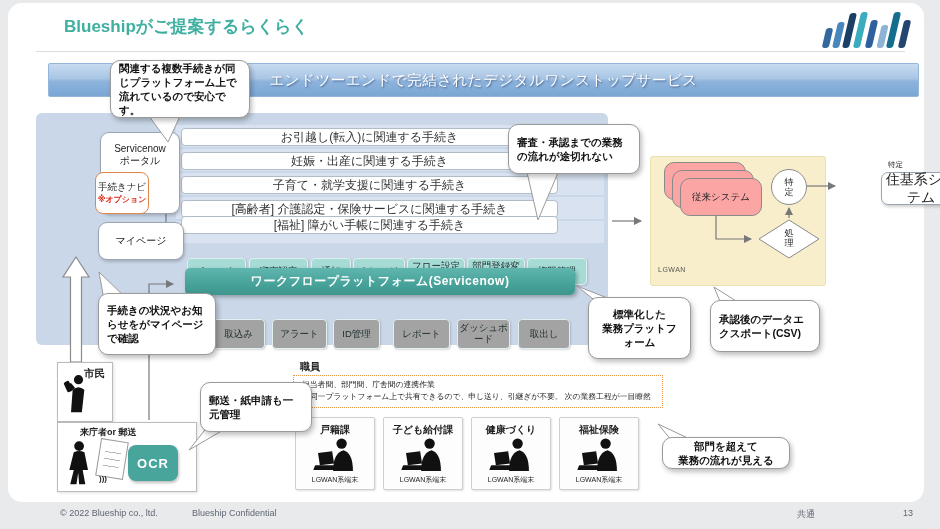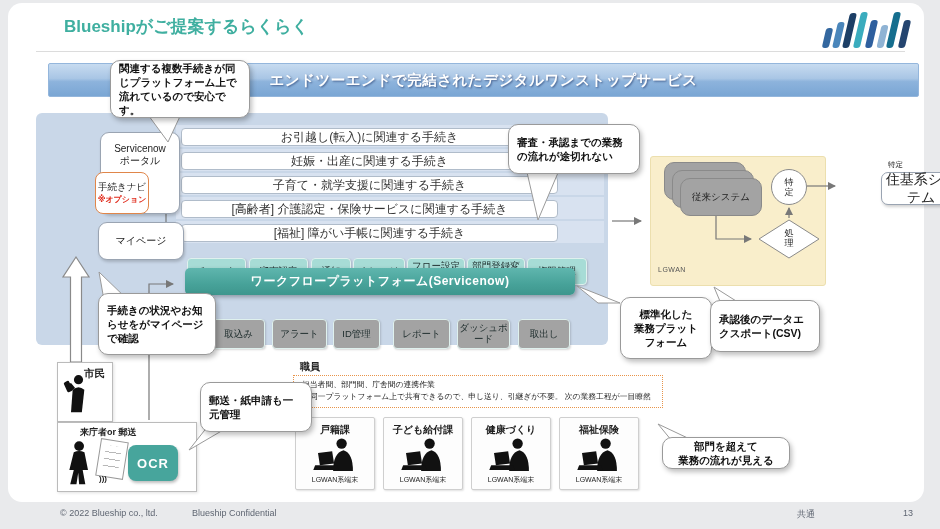--- a/index.html
+++ b/index.html
@@ -10,41 +10,41 @@
   .abs{position:absolute;}
   #slide{left:8px;top:3px;width:916px;height:499px;background:#ffffff;border-radius:14px;z-index:0;}
   #title{left:36px;top:15px;font-size:17px;font-weight:bold;color:#3fafa0;z-index:3;margin-left:28px;}
   #title-rule{left:36px;top:51px;width:869px;height:1px;background:#dcdcdc;z-index:1;}
   #logo{left:824px;top:8px;width:96px;height:40px;display:flex;align-items:flex-end;gap:4px;z-index:3;}
   .lbar{display:inline-block;width:7px;border-radius:3px;transform:skewX(-13deg);}
   #banner{
     left:48px;top:63px;width:869px;height:32px;z-index:2;border:1px solid #94b6dc;border-radius:2px;
     background:linear-gradient(180deg,#c7dbf0 0%,#a9c6e5 45%,#8db3dc 55%,#7aa6d4 100%);
     display:flex;align-items:center;justify-content:center;
-    color:#fff;font-weight:bold;font-size:14.5px;text-shadow:1px 1px 2px rgba(20,40,90,.6);letter-spacing:.5px;
+    color:#fff;font-weight:normal;font-size:14.5px;text-shadow:1px 1px 2px rgba(20,40,90,.6);letter-spacing:.5px;
   }
   #main-panel{left:36px;top:113px;width:572px;height:232px;background:#c9d7e8;border-radius:6px;z-index:1;}
   .band{left:176px;width:428px;height:22px;background:#d8e2f0;z-index:1;}
   .prow{left:181px;width:375px;height:16px;background:#fff;border:1px solid #b0bcca;border-radius:4px;z-index:3;
         display:flex;align-items:center;justify-content:center;font-size:12px;color:#333;}
   .wbox{background:#fff;border:1px solid #9aa4b2;border-radius:9px;box-shadow:1px 2px 3px rgba(0,0,0,.18);z-index:3;
         display:flex;align-items:center;justify-content:center;text-align:center;font-size:10px;color:#222;margin-left:40px;}
   .prewrap{white-space:pre-line;}
   #navi-box{border:1.5px solid #e0864a;border-radius:8px;background:#fff;z-index:4;font-size:9.5px;
         display:flex;flex-direction:column;align-items:center;justify-content:center;text-align:center;}
   #navi-note{color:#e02818;font-size:8px;font-weight:bold;}
   .btn{background:#a7dcd6;border:1px solid #dff1ee;border-radius:4px;z-index:3;box-shadow:1px 1px 2px rgba(0,0,0,.15);
        display:flex;align-items:center;justify-content:center;text-align:center;font-size:9.5px;line-height:1.15;color:#1c2b2b;height:25px;top:242px;margin-top:16px;}
   .btn2{background:#a3a3a3;top:303px;height:28px;}
   #workflow-bar{left:185px;top:268px;width:390px;height:27px;z-index:3;border-radius:5px;
        background:linear-gradient(180deg,#5fb6ae 0%,#47a299 60%,#3e968d 100%);
        box-shadow:2px 2px 4px rgba(0,0,0,.3);display:flex;align-items:center;justify-content:center;
        color:#fff;font-weight:bold;font-size:12px;letter-spacing:.5px;}
   #legacy-panel{left:650px;top:156px;width:174px;height:128px;background:#f9eecb;border:1px solid #ecdfae;border-radius:3px;z-index:1;}
-  .sysbox{width:80px;height:36px;background:#a3a3a3;border:1px solid #8a8a8a;border-radius:10px;z-index:3;}
+  .sysbox{width:80px;height:36px;background:#fca5a5;border:1px solid #8a8a8a;border-radius:10px;z-index:3;}
   #decision-circle{left:771px;top:169px;width:34px;height:34px;border-radius:50%;background:#fff;border:1px solid #8a8a8a;z-index:3;
        display:flex;align-items:center;justify-content:center;}
   .vtext{width:1em;line-height:1.15;font-size:9px;text-align:center;word-break:break-all;}
   #process-label{left:776px;top:228px;width:26px;z-index:4;display:flex;justify-content:center;}
   #lgwan-label{left:658px;top:266px;font-size:7px;color:#555;z-index:3;letter-spacing:.5px;}
   #external-note{left:888px;top:160px;font-size:7.5px;color:#222;z-index:3;}
   .callout{background:#fff;border:1px solid #9a9a9a;border-radius:10px;z-index:5;box-shadow:2px 3px 5px rgba(0,0,0,.25);
        font-weight:bold;font-size:10.5px;line-height:1.35;color:#111;padding:6px 8px;box-sizing:border-box;
        display:flex;align-items:center;}
   .callout.center{justify-content:center;text-align:center;}
@@ -132,21 +132,21 @@
   <path d="M716,214 V239 H751" stroke="#787878" stroke-width="1.2" fill="none" marker-end="url(#arrow)"></path>
   <path d="M789,218 V208" stroke="#787878" stroke-width="1.2" fill="none" marker-end="url(#arrow)"></path>
   <path d="M807,186 H835" stroke="#787878" stroke-width="1.2" fill="none" marker-end="url(#arrow)"></path>
   <polygon points="76,257 63,277 70.5,277 70.5,362 81.5,362 81.5,277 89,277" fill="#ffffff" stroke="#8a8a8a" stroke-width="1.2"></polygon>
 </svg>
 
 <div class="abs prow" style="top:128px">お引越し(転入)に関連する手続き</div>
 <div class="abs prow" style="top:152px">妊娠・出産に関連する手続き</div>
 <div class="abs prow" style="top:176px">子育て・就学支援に関連する手続き</div>
 <div class="abs prow" style="top:200px">[高齢者] 介護認定・保険サービスに関連する手続き</div>
-<div class="abs prow" style="top:224px">[福祉] 障がい手帳に関連する手続き</div>
+<div class="abs prow" style="top:216px">[福祉] 障がい手帳に関連する手続き</div>
 
 <div class="abs wbox" style="left:60px;top:132px;width:78px;height:70px;align-items:flex-start;padding-top:10px;">
   <span class="prewrap">Servicenow
 ポータル</span>
 </div>
 <div class="abs" id="navi-box" style="left:95px;top:172px;width:52px;height:40px;">
   <span>手続きナビ</span>
   <span id="navi-note">※オプション</span>
 </div>
 <div class="abs wbox" style="left:58px;top:222px;width:84px;height:36px;font-family:Liberation Mono, monospace;">
@@ -260,21 +260,21 @@
     <polygon points="14,24 36,24 6,5" fill="#fff" stroke="#9a9a9a" stroke-width="1"></polygon>
   </svg>
 <svg class="abs tail" style="left:652px;top:420px" width="48" height="26">
     <polygon points="20,21 42,21 6,4" fill="#fff" stroke="#9a9a9a" stroke-width="1"></polygon>
   </svg>
 
 <div class="abs callout" style="left:110px;top:60px;width:140px;height:58px">関連する複数手続きが同じプラットフォーム上で流れているので安心です。</div>
 <div class="abs callout" style="left:508px;top:124px;width:132px;height:50px">審査・承認までの業務の流れが途切れない</div>
 <div class="abs callout" style="left:98px;top:293px;width:118px;height:62px">手続きの状況やお知らせをがマイページで確認</div>
 <div class="abs callout" style="left:200px;top:382px;width:112px;height:50px">郵送・紙申請も一元管理</div>
-<div class="abs callout center prewrap" style="left:620px;top:297px;width:92px;height:62px">標準化した
+<div class="abs callout center prewrap" style="left:588px;top:297px;width:103px;height:62px">標準化した
 業務プラットフォーム</div>
 <div class="abs callout" style="left:710px;top:300px;width:110px;height:52px">承認後のデータエクスポート(CSV)</div>
 <div class="abs callout center prewrap" style="left:662px;top:437px;width:128px;height:32px">部門を超えて
 業務の流れが見える</div>
 
 <div class="abs footer-text" style="left:60px">© 2022 Blueship co., ltd.</div>
 <div class="abs footer-text" style="left:192px">Blueship Confidential</div>
 <div class="abs footer-text" style="left:797px">共通</div>
 <div class="abs footer-text" style="left:903px">13</div>
 

